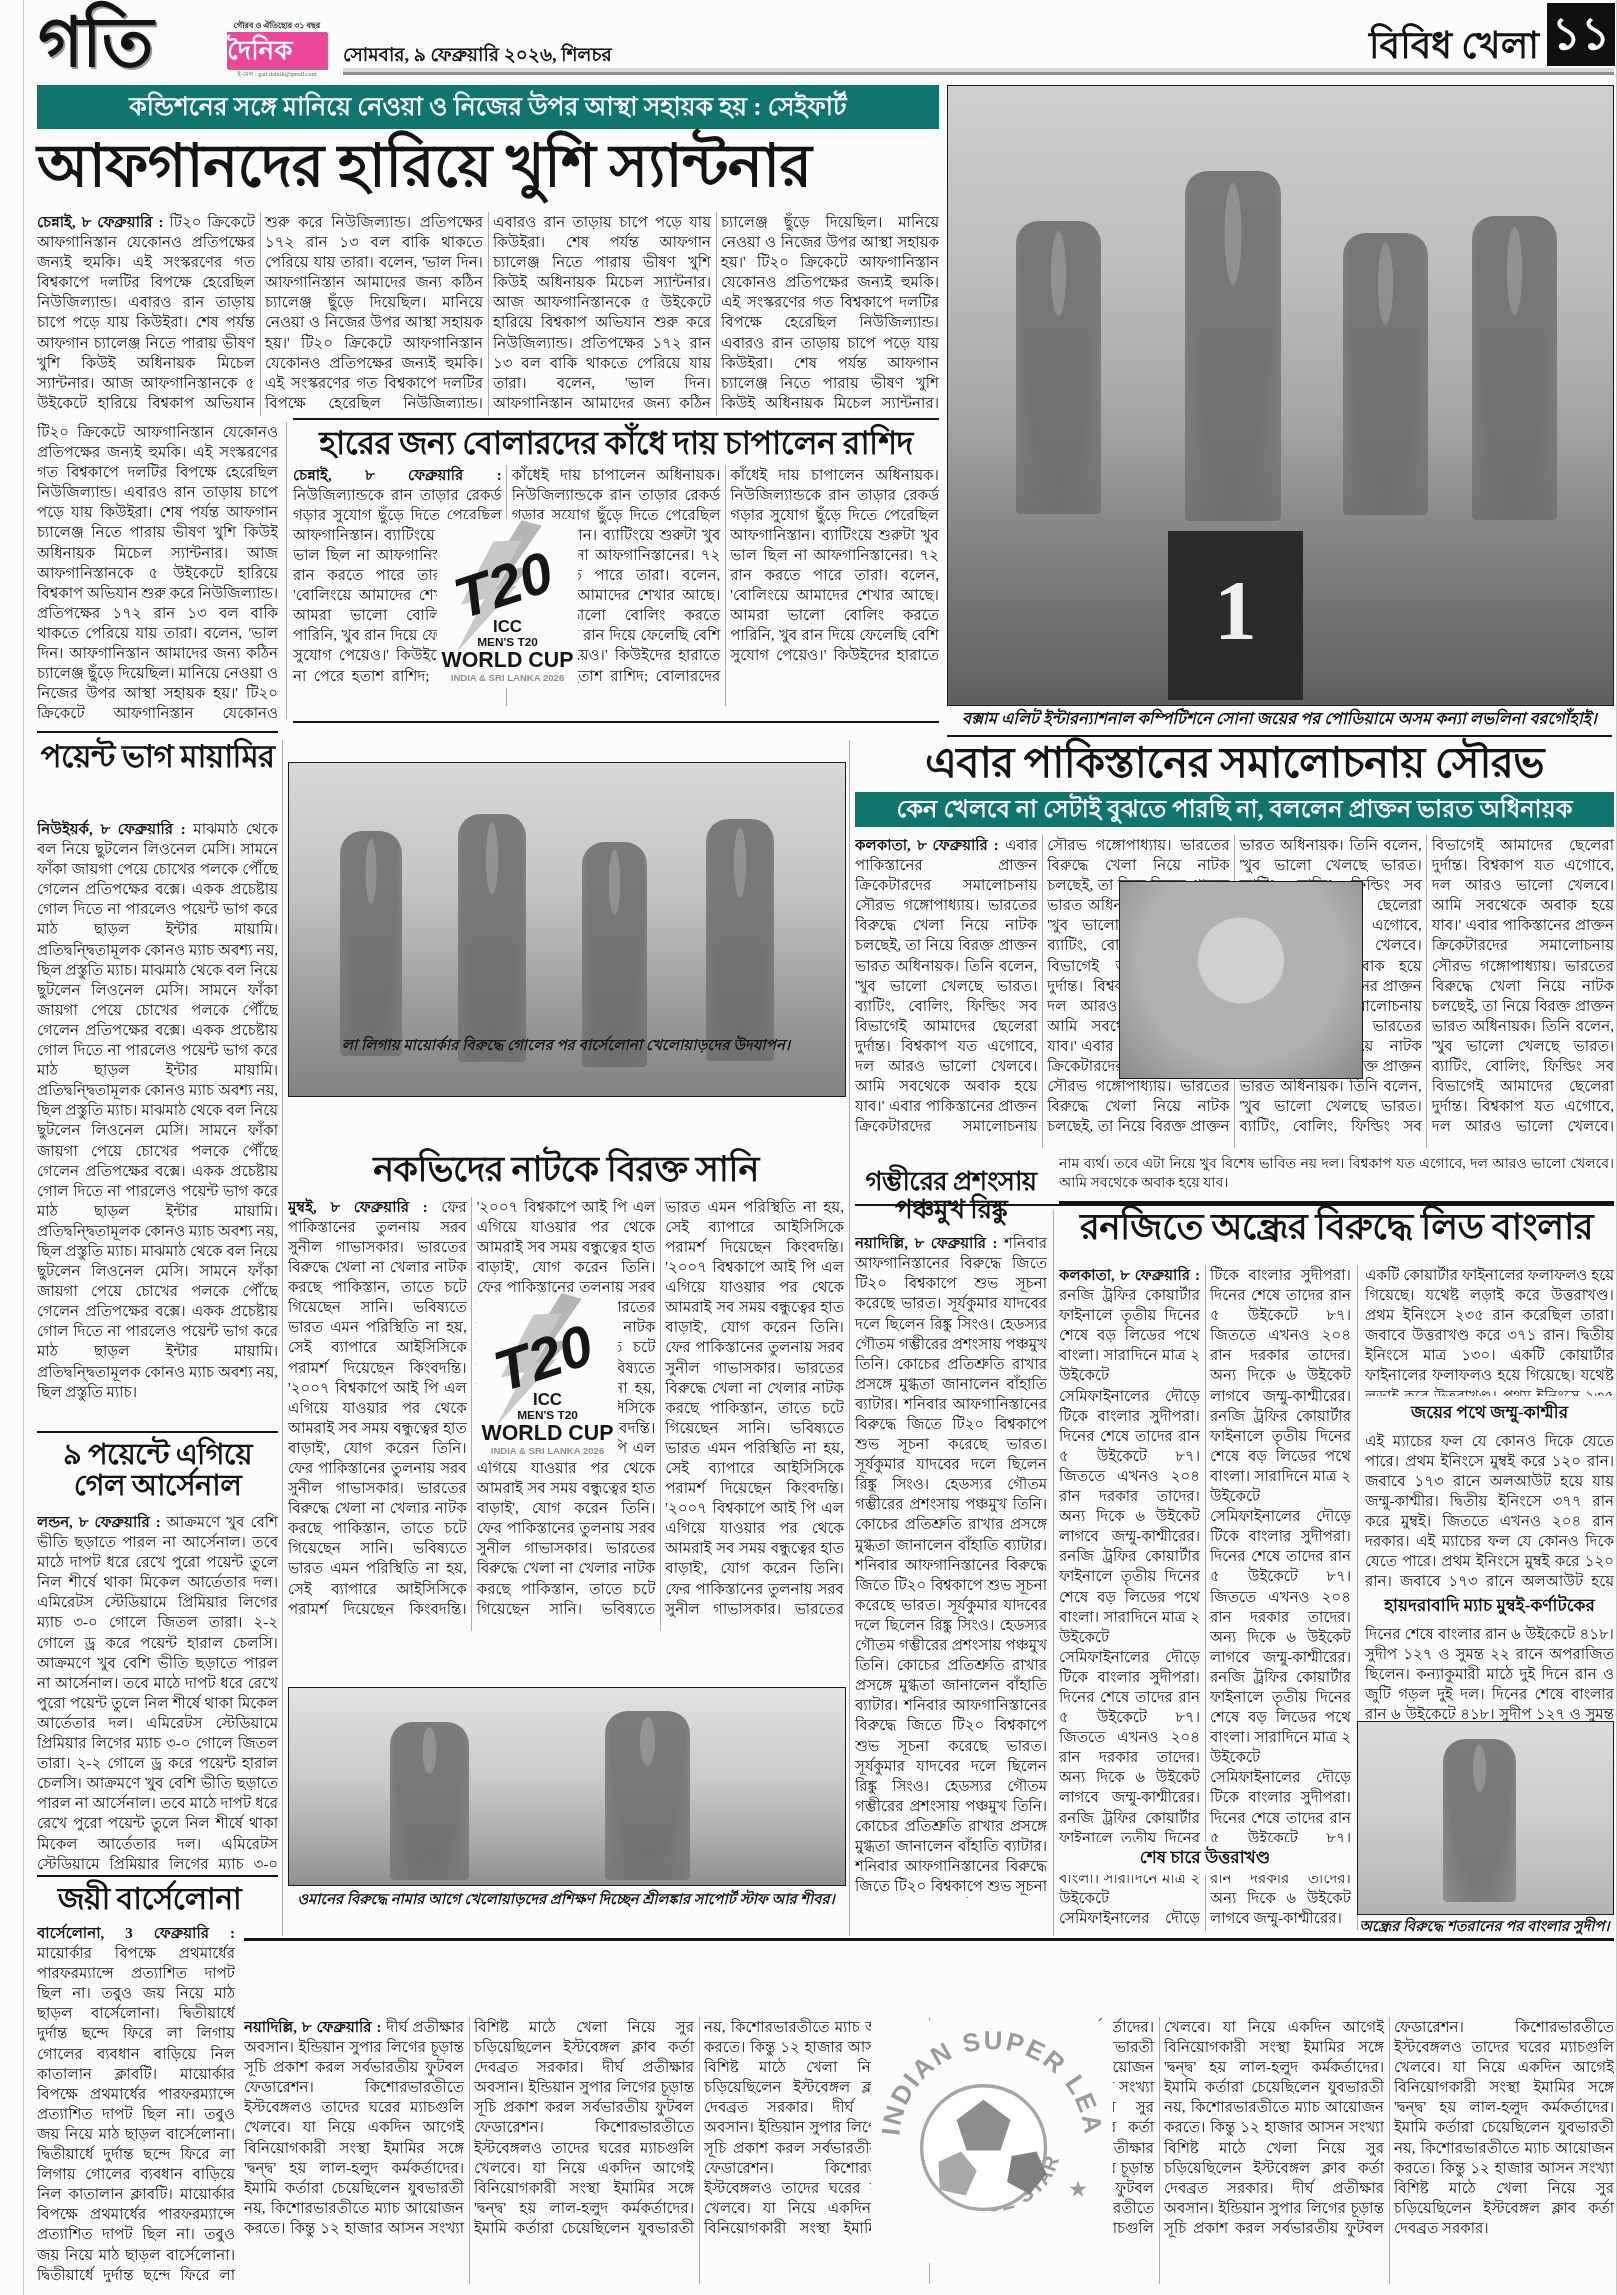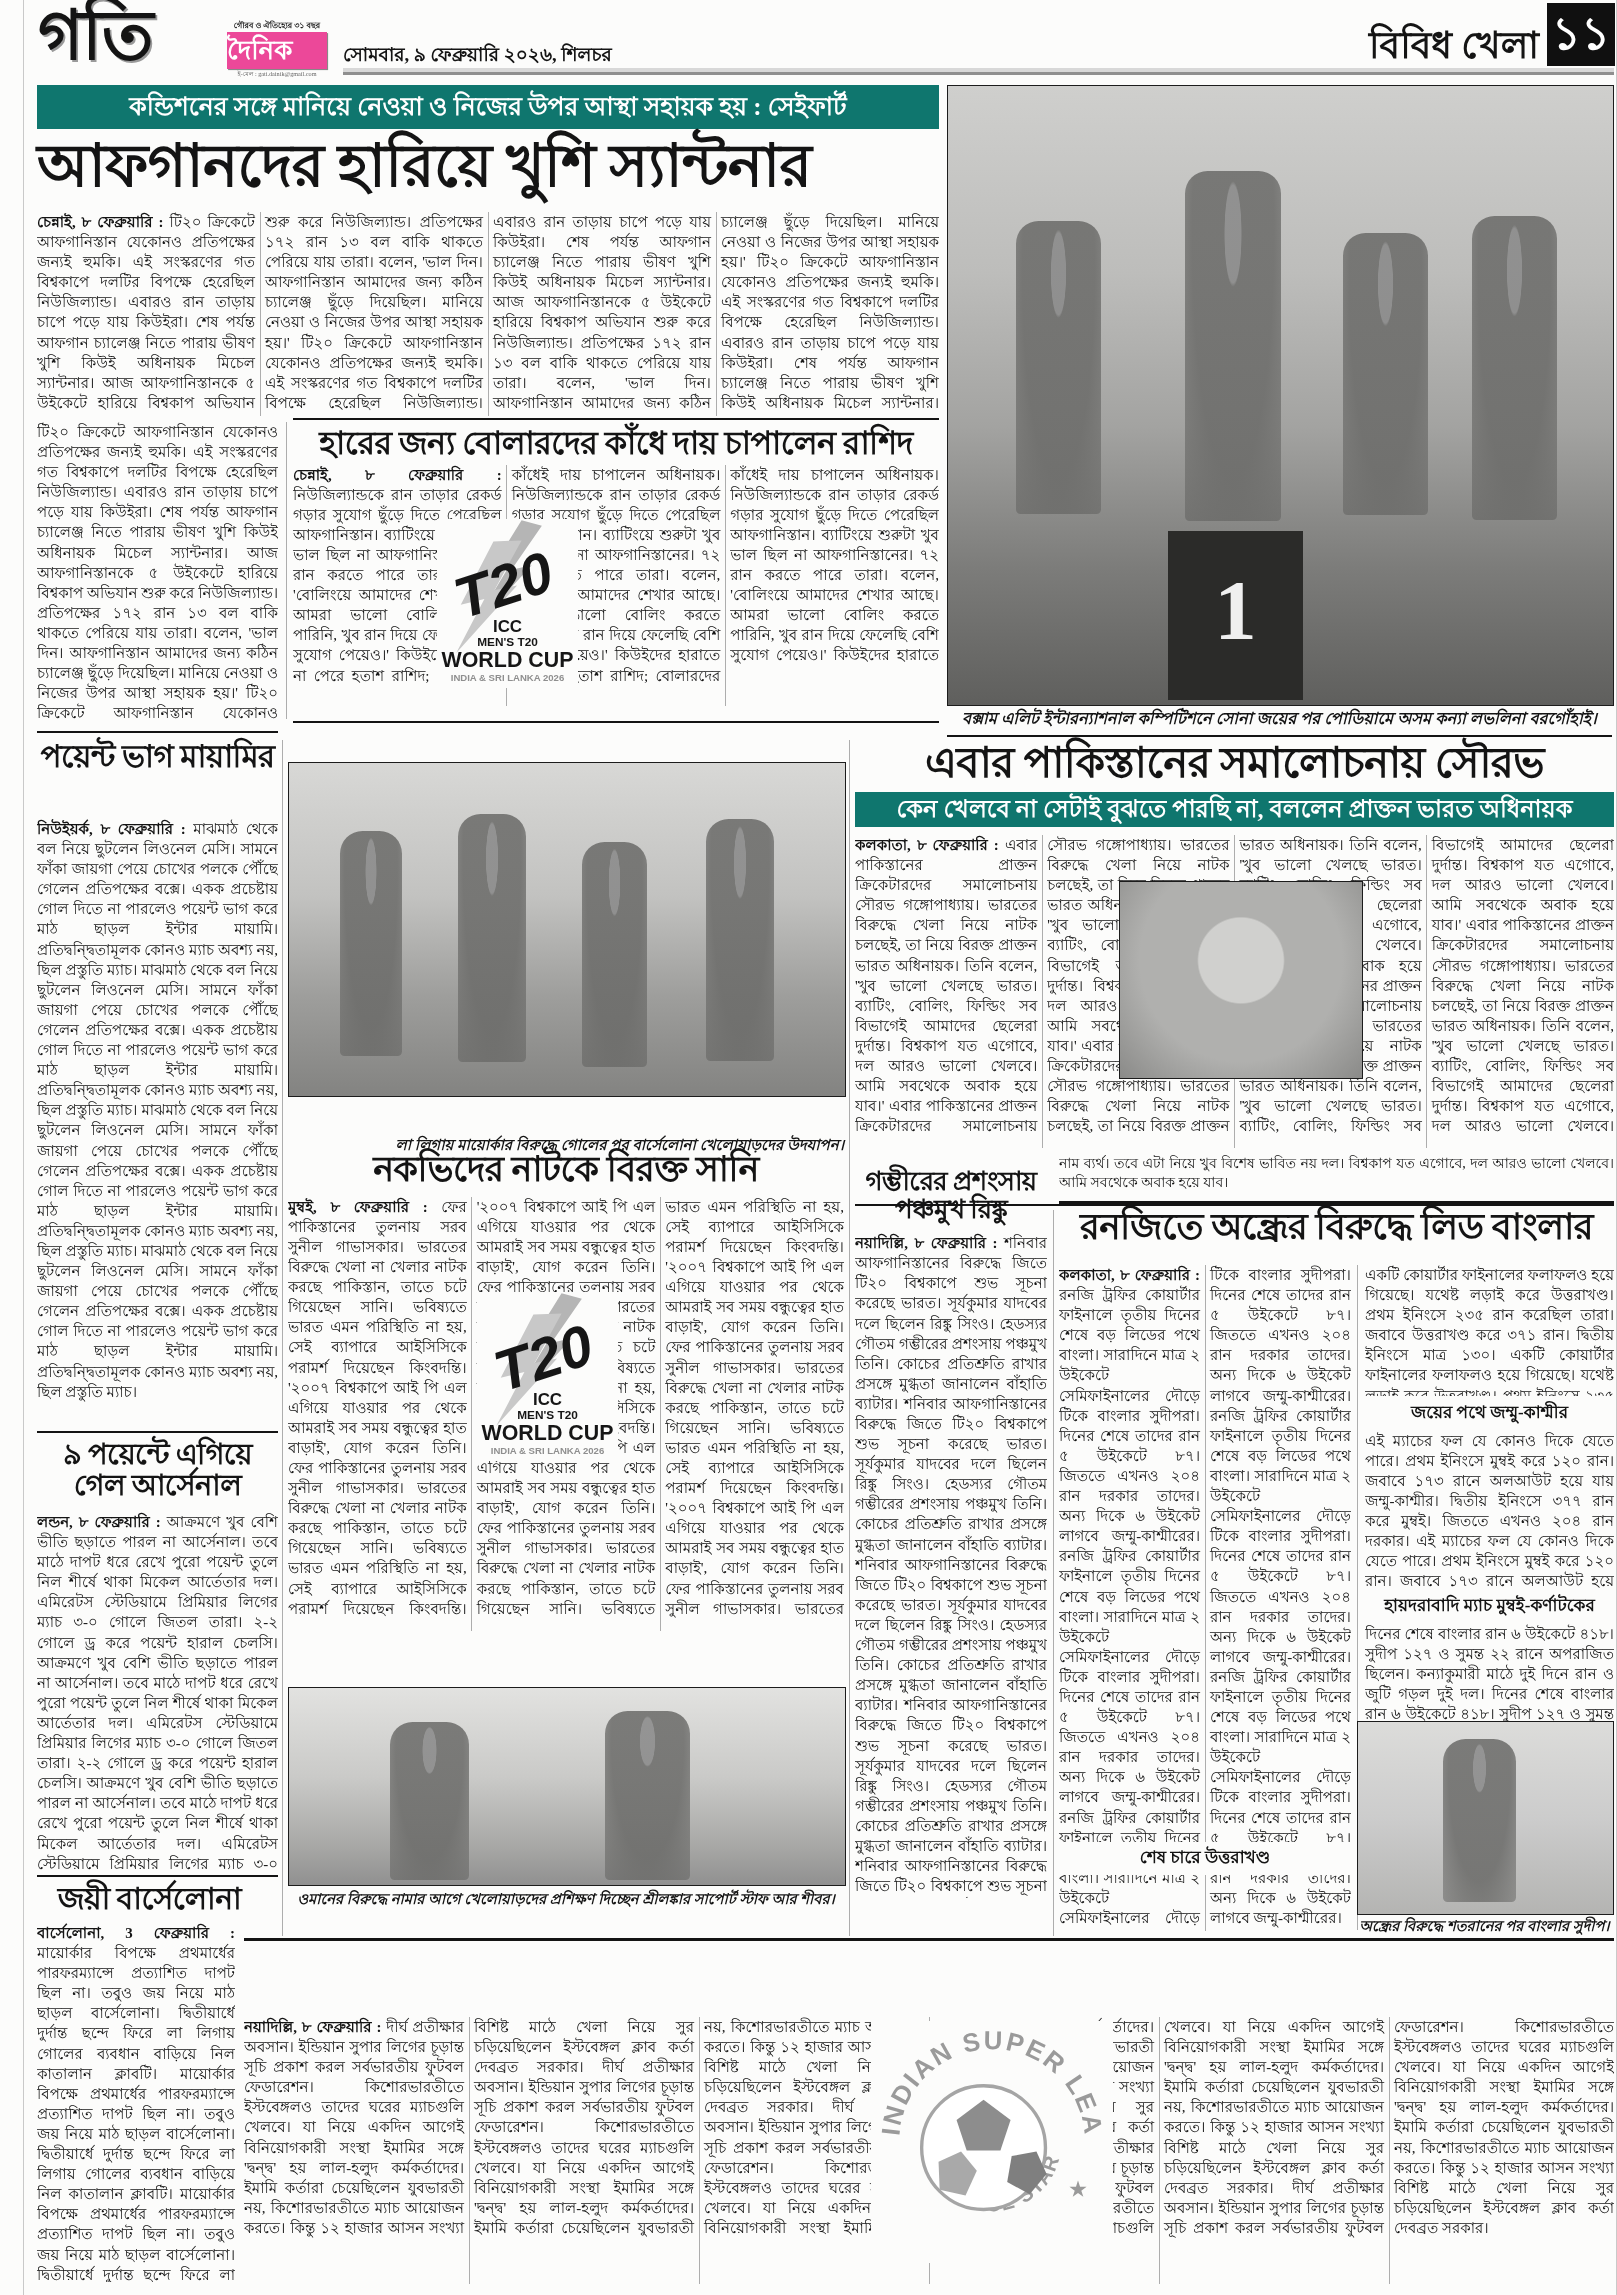--- a/index.html
+++ b/index.html
@@ -39,21 +39,21 @@
   .ph-portrait{background:radial-gradient(circle at 50% 40%,#d0d0ce 0 25%,#b0b0ae 26% 60%,#8a8a88 100%);}
   .ph-handshake{background:linear-gradient(180deg,#e2e2e0 0%,#cacac8 45%,#a8a8a6 80%,#909090 100%);}
   .ph-batsman{background:linear-gradient(180deg,#dcdcda 0%,#cccccc 50%,#b4b4b2 100%);}
   .t20logo{background:#fcfcfb;}
 </style>
 </head>
 <body>
 
 <div id="page">
 
-  <div class="abs masthead-word" style="left:38px;top:2px;">গতি</div>
+  <div class="abs masthead-word" style="left:38px;top:9px;">গতি</div>
   <div class="abs" style="left:227px;top:19px;width:100px;">
     <div class="mh-tag">গৌরব ও ঐতিহ্যের ৩১ বছর</div>
     <div class="mh-box">দৈনিক</div>
     <div class="mh-web">ই-মেল : gati.dainik@gmail.com</div>
   </div>
   <div class="abs date-line" style="left:343px;top:41px;">সোমবার, ৯ ফেব্রুয়ারি ২০২৬, শিলচর</div>
   <div class="abs hdr-rule" style="left:343px;top:68px;width:1271px;height:6.8px;"></div>
   <div class="abs section-title" style="left:1369px;top:16px;">বিবিধ খেলা</div>
   <div class="abs pagenum" style="left:1547px;top:3.4px;width:68px;height:63px;">১১</div>
 
@@ -123,21 +123,21 @@
   <div class="abs vrule" style="left:282px;top:740px;height:1196px;"></div>
   <div class="abs vrule" style="left:849px;top:740px;height:1196px;"></div>
   <div class="abs vrule" style="left:1053px;top:1210px;height:726px;"></div>
 
   <div class="abs photo ph-soccer" style="left:288px;top:762px;width:556px;height:333px;">
     <div class="silhouette" style="left:51px;top:68px;width:62px;height:225px;"></div>
     <div class="silhouette" style="left:169px;top:51px;width:68px;height:248px;"></div>
     <div class="silhouette" style="left:293px;top:79px;width:65px;height:225px;"></div>
     <div class="silhouette" style="left:417px;top:56px;width:68px;height:242px;"></div>
   </div>
-  <div class="abs caption" style="left:288px;top:1136px;width:556px;font-size:15px;text-align:right;">লা লিগায় মায়োর্কার বিরুদ্ধে গোলের পর বার্সেলোনা খেলোয়াড়দের উদযাপন।</div>
+  <div class="abs caption" style="left:288px;top:1036px;width:556px;font-size:15px;">লা লিগায় মায়োর্কার বিরুদ্ধে গোলের পর বার্সেলোনা খেলোয়াড়দের উদযাপন।</div>
 
   <div class="abs" style="left:855px;top:741px;width:759px;height:463px;border-bottom:2.3px solid #141414;">
     <div class="headline center" style="font-size:42px;">এবার পাকিস্তানের সমালোচনায় সৌরভ</div>
     <div class="kicker" style="height:35px;font-size:24px;line-height:35px;margin-top:5.6px;">কেন খেলবে না সেটাই বুঝতে পারছি না, বললেন প্রাক্তন ভারত অধিনায়ক</div>
     <div class="body-txt cols c4" style="height:313px;margin-top:8px;">
       <b>কলকাতা, ৮ ফেব্রুয়ারি :</b>
       <span>এবার পাকিস্তানের প্রাক্তন ক্রিকেটারদের সমালোচনায় সৌরভ গঙ্গোপাধ্যায়। ভারতের বিরুদ্ধে খেলা নিয়ে নাটক চলছেই, তা নিয়ে বিরক্ত প্রাক্তন ভারত অধিনায়ক। তিনি বলেন, 'খুব ভালো খেলছে ভারত। ব্যাটিং, বোলিং, ফিল্ডিং সব বিভাগেই আমাদের ছেলেরা দুর্দান্ত। বিশ্বকাপ যত এগোবে, দল আরও ভালো খেলবে। আমি সবথেকে অবাক হয়ে যাব।' এবার পাকিস্তানের প্রাক্তন ক্রিকেটারদের সমালোচনায় সৌরভ গঙ্গোপাধ্যায়। ভারতের বিরুদ্ধে খেলা নিয়ে নাটক চলছেই, তা নিয়ে বিরক্ত প্রাক্তন ভারত অধিনায়ক। তিনি বলেন, 'খুব ভালো খেলছে ভারত। ব্যাটিং, বোলিং, ফিল্ডিং সব বিভাগেই আমাদের ছেলেরা দুর্দান্ত। বিশ্বকাপ যত এগোবে, দল আরও ভালো খেলবে। আমি সবথেকে অবাক হয়ে যাব।' এবার পাকিস্তানের প্রাক্তন ক্রিকেটারদের সমালোচনায় সৌরভ গঙ্গোপাধ্যায়। ভারতের বিরুদ্ধে খেলা নিয়ে নাটক চলছেই, তা নিয়ে বিরক্ত প্রাক্তন ভারত অধিনায়ক। তিনি বলেন, 'খুব ভালো খেলছে ভারত। ব্যাটিং, বোলিং, ফিল্ডিং সব বিভাগেই আমাদের ছেলেরা দুর্দান্ত। বিশ্বকাপ যত এগোবে, দল আরও ভালো খেলবে। আমি সবথেকে অবাক হয়ে যাব।' এবার পাকিস্তানের প্রাক্তন ক্রিকেটারদের সমালোচনায় সৌরভ গঙ্গোপাধ্যায়। ভারতের বিরুদ্ধে খেলা নিয়ে নাটক চলছেই, তা নিয়ে বিরক্ত প্রাক্তন ভারত অধিনায়ক। তিনি বলেন, 'খুব ভালো খেলছে ভারত। ব্যাটিং, বোলিং, ফিল্ডিং সব বিভাগেই আমাদের ছেলেরা দুর্দান্ত। বিশ্বকাপ যত এগোবে, দল আরও ভালো খেলবে। আমি সবথেকে অবাক হয়ে যাব।' এবার পাকিস্তানের প্রাক্তন ক্রিকেটারদের সমালোচনায় সৌরভ গঙ্গোপাধ্যায়। ভারতের বিরুদ্ধে খেলা নিয়ে নাটক চলছেই, তা নিয়ে বিরক্ত প্রাক্তন ভারত অধিনায়ক। তিনি বলেন, 'খুব ভালো খেলছে ভারত। ব্যাটিং, বোলিং, ফিল্ডিং সব বিভাগেই আমাদের ছেলেরা দুর্দান্ত। বিশ্বকাপ যত এগোবে, দল আরও ভালো খেলবে। আমি সবথেকে অবাক হয়ে যাব।' এবার পাকিস্তানের প্রাক্তন ক্রিকেটারদের সমালোচনায় সৌরভ গঙ্গোপাধ্যায়। ভারতের বিরুদ্ধে খেলা নিয়ে নাটক চলছেই, তা নিয়ে বিরক্ত প্রাক্তন ভারত অধিনায়ক। তিনি বলেন, 'খুব ভালো খেলছে ভারত। ব্যাটিং, বোলিং, ফিল্ডিং সব বিভাগেই আমাদের ছেলেরা দুর্দান্ত। বিশ্বকাপ যত এগোবে, দল আরও ভালো খেলবে। আমি সবথেকে অবাক হয়ে যাব।'</span>
     </div>
     <div class="abs photo ph-portrait" style="left:264px;top:140px;width:242px;height:196px;"></div>
   </div>

